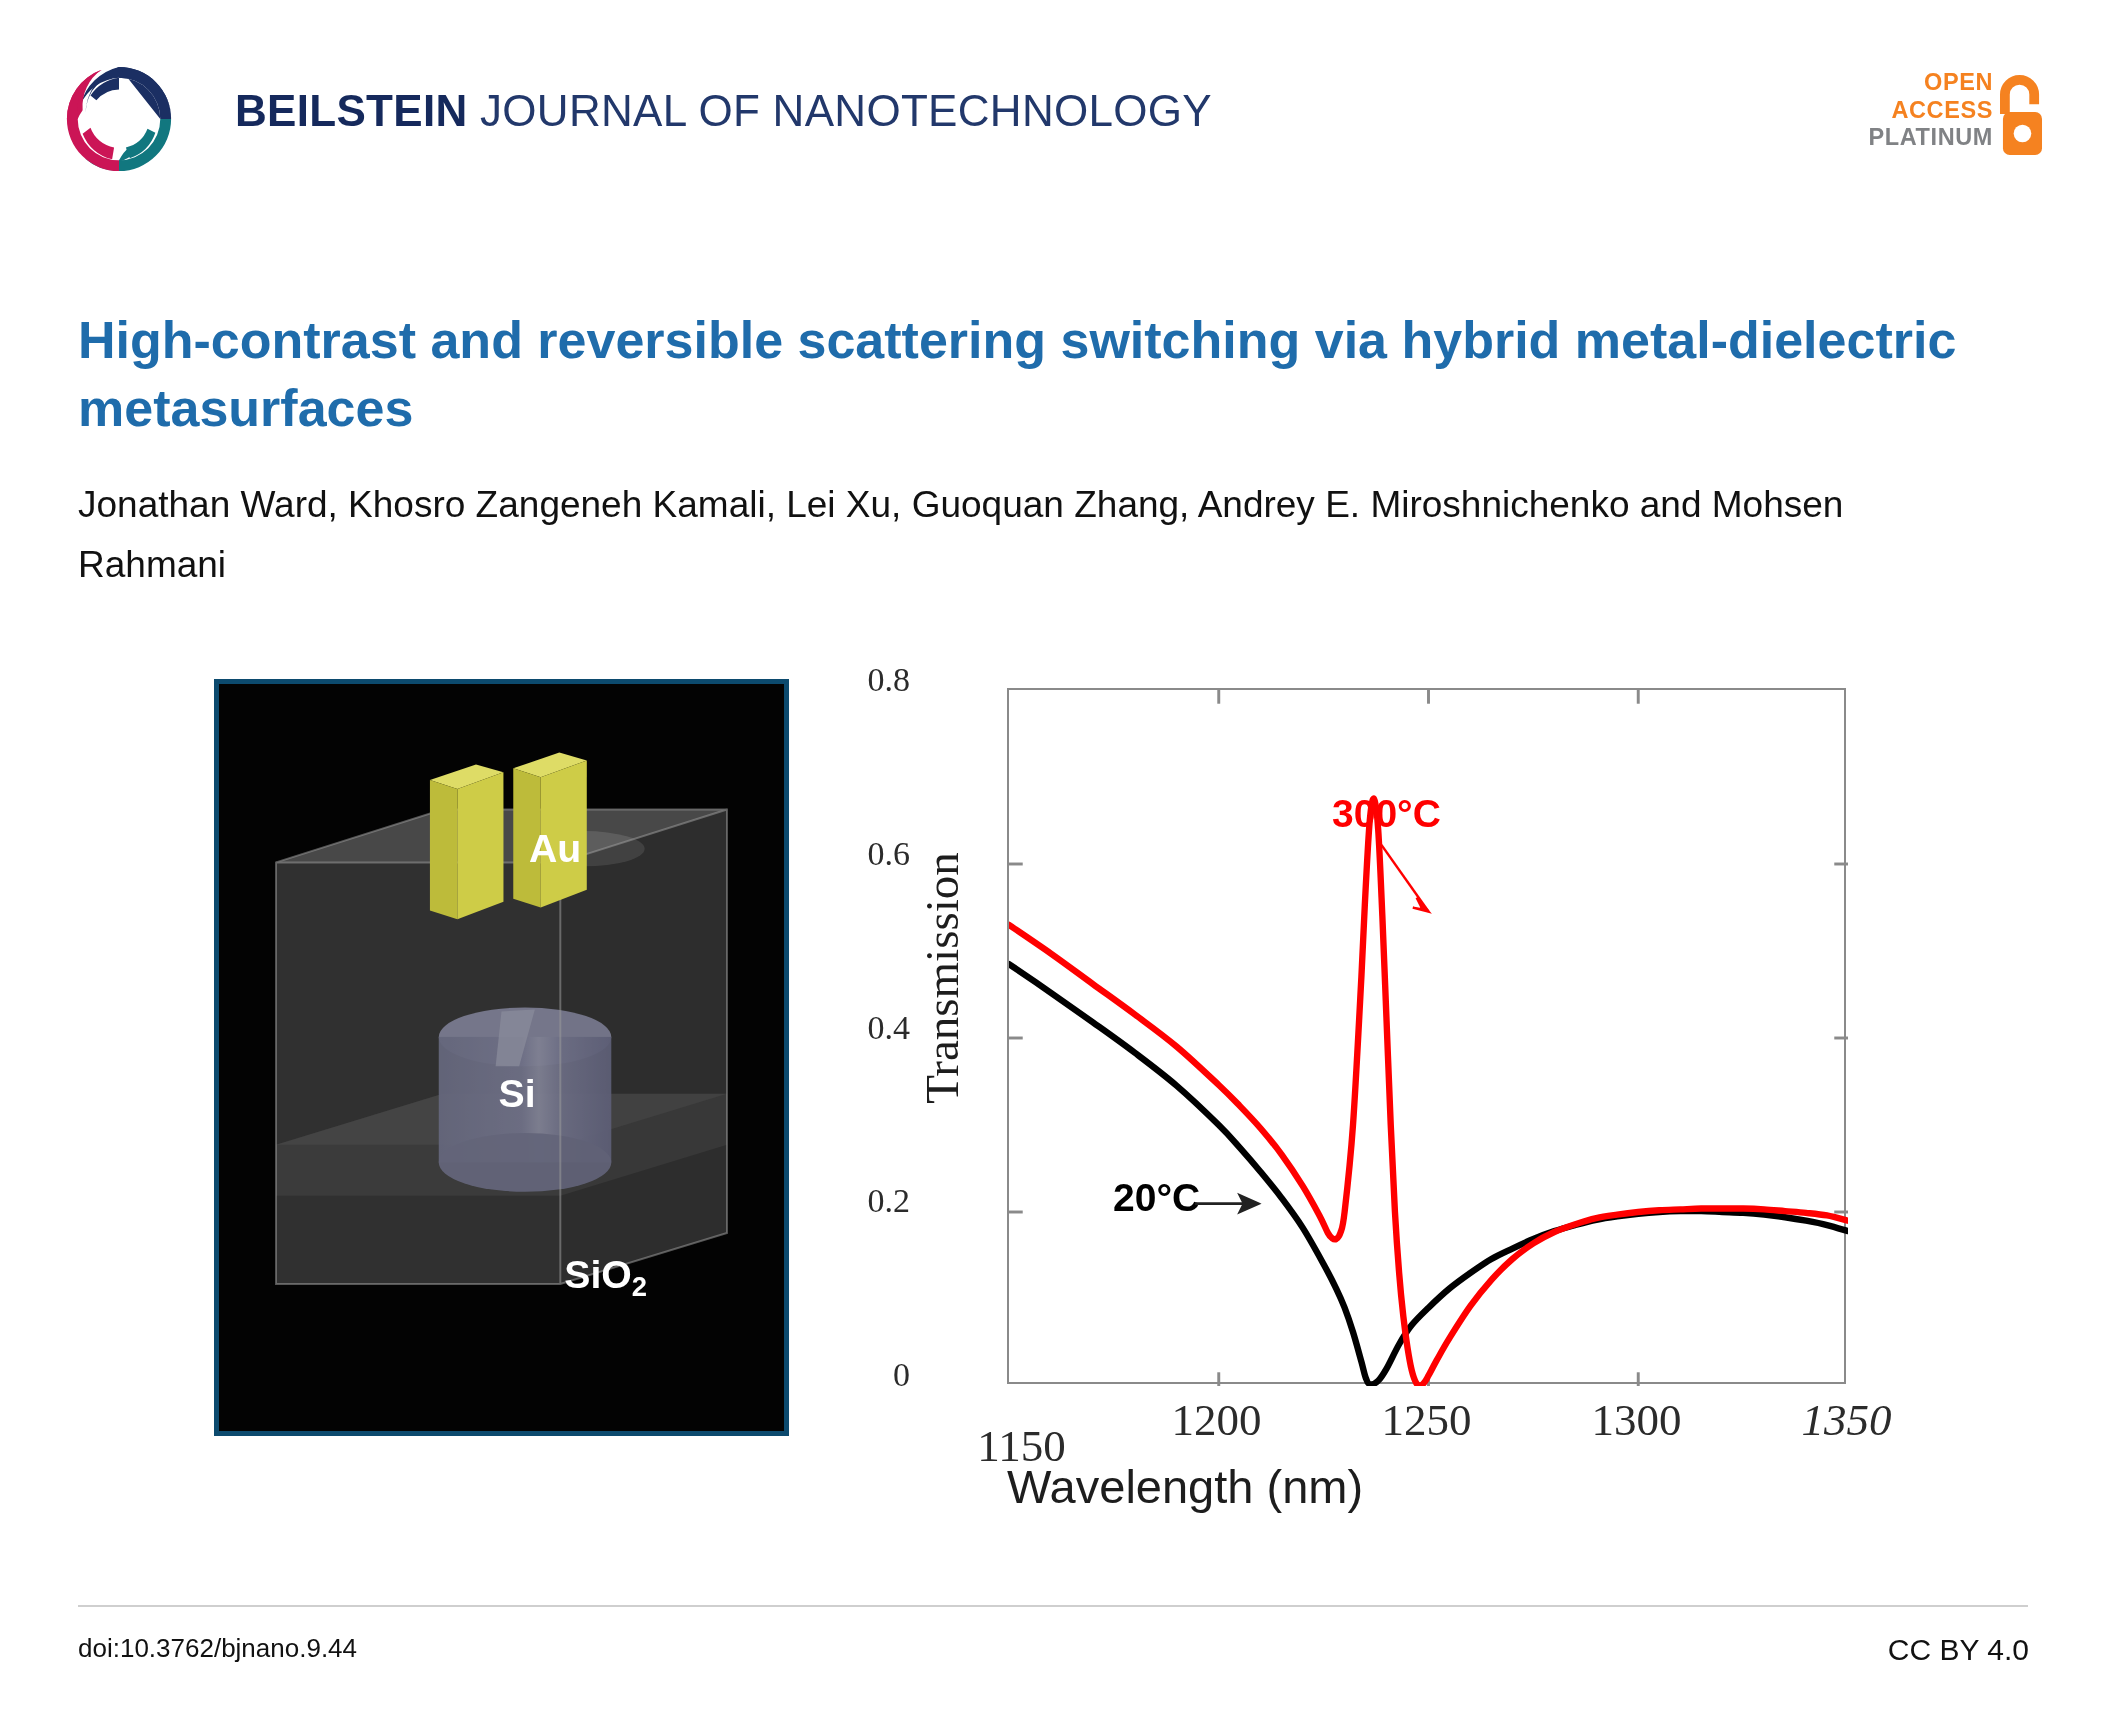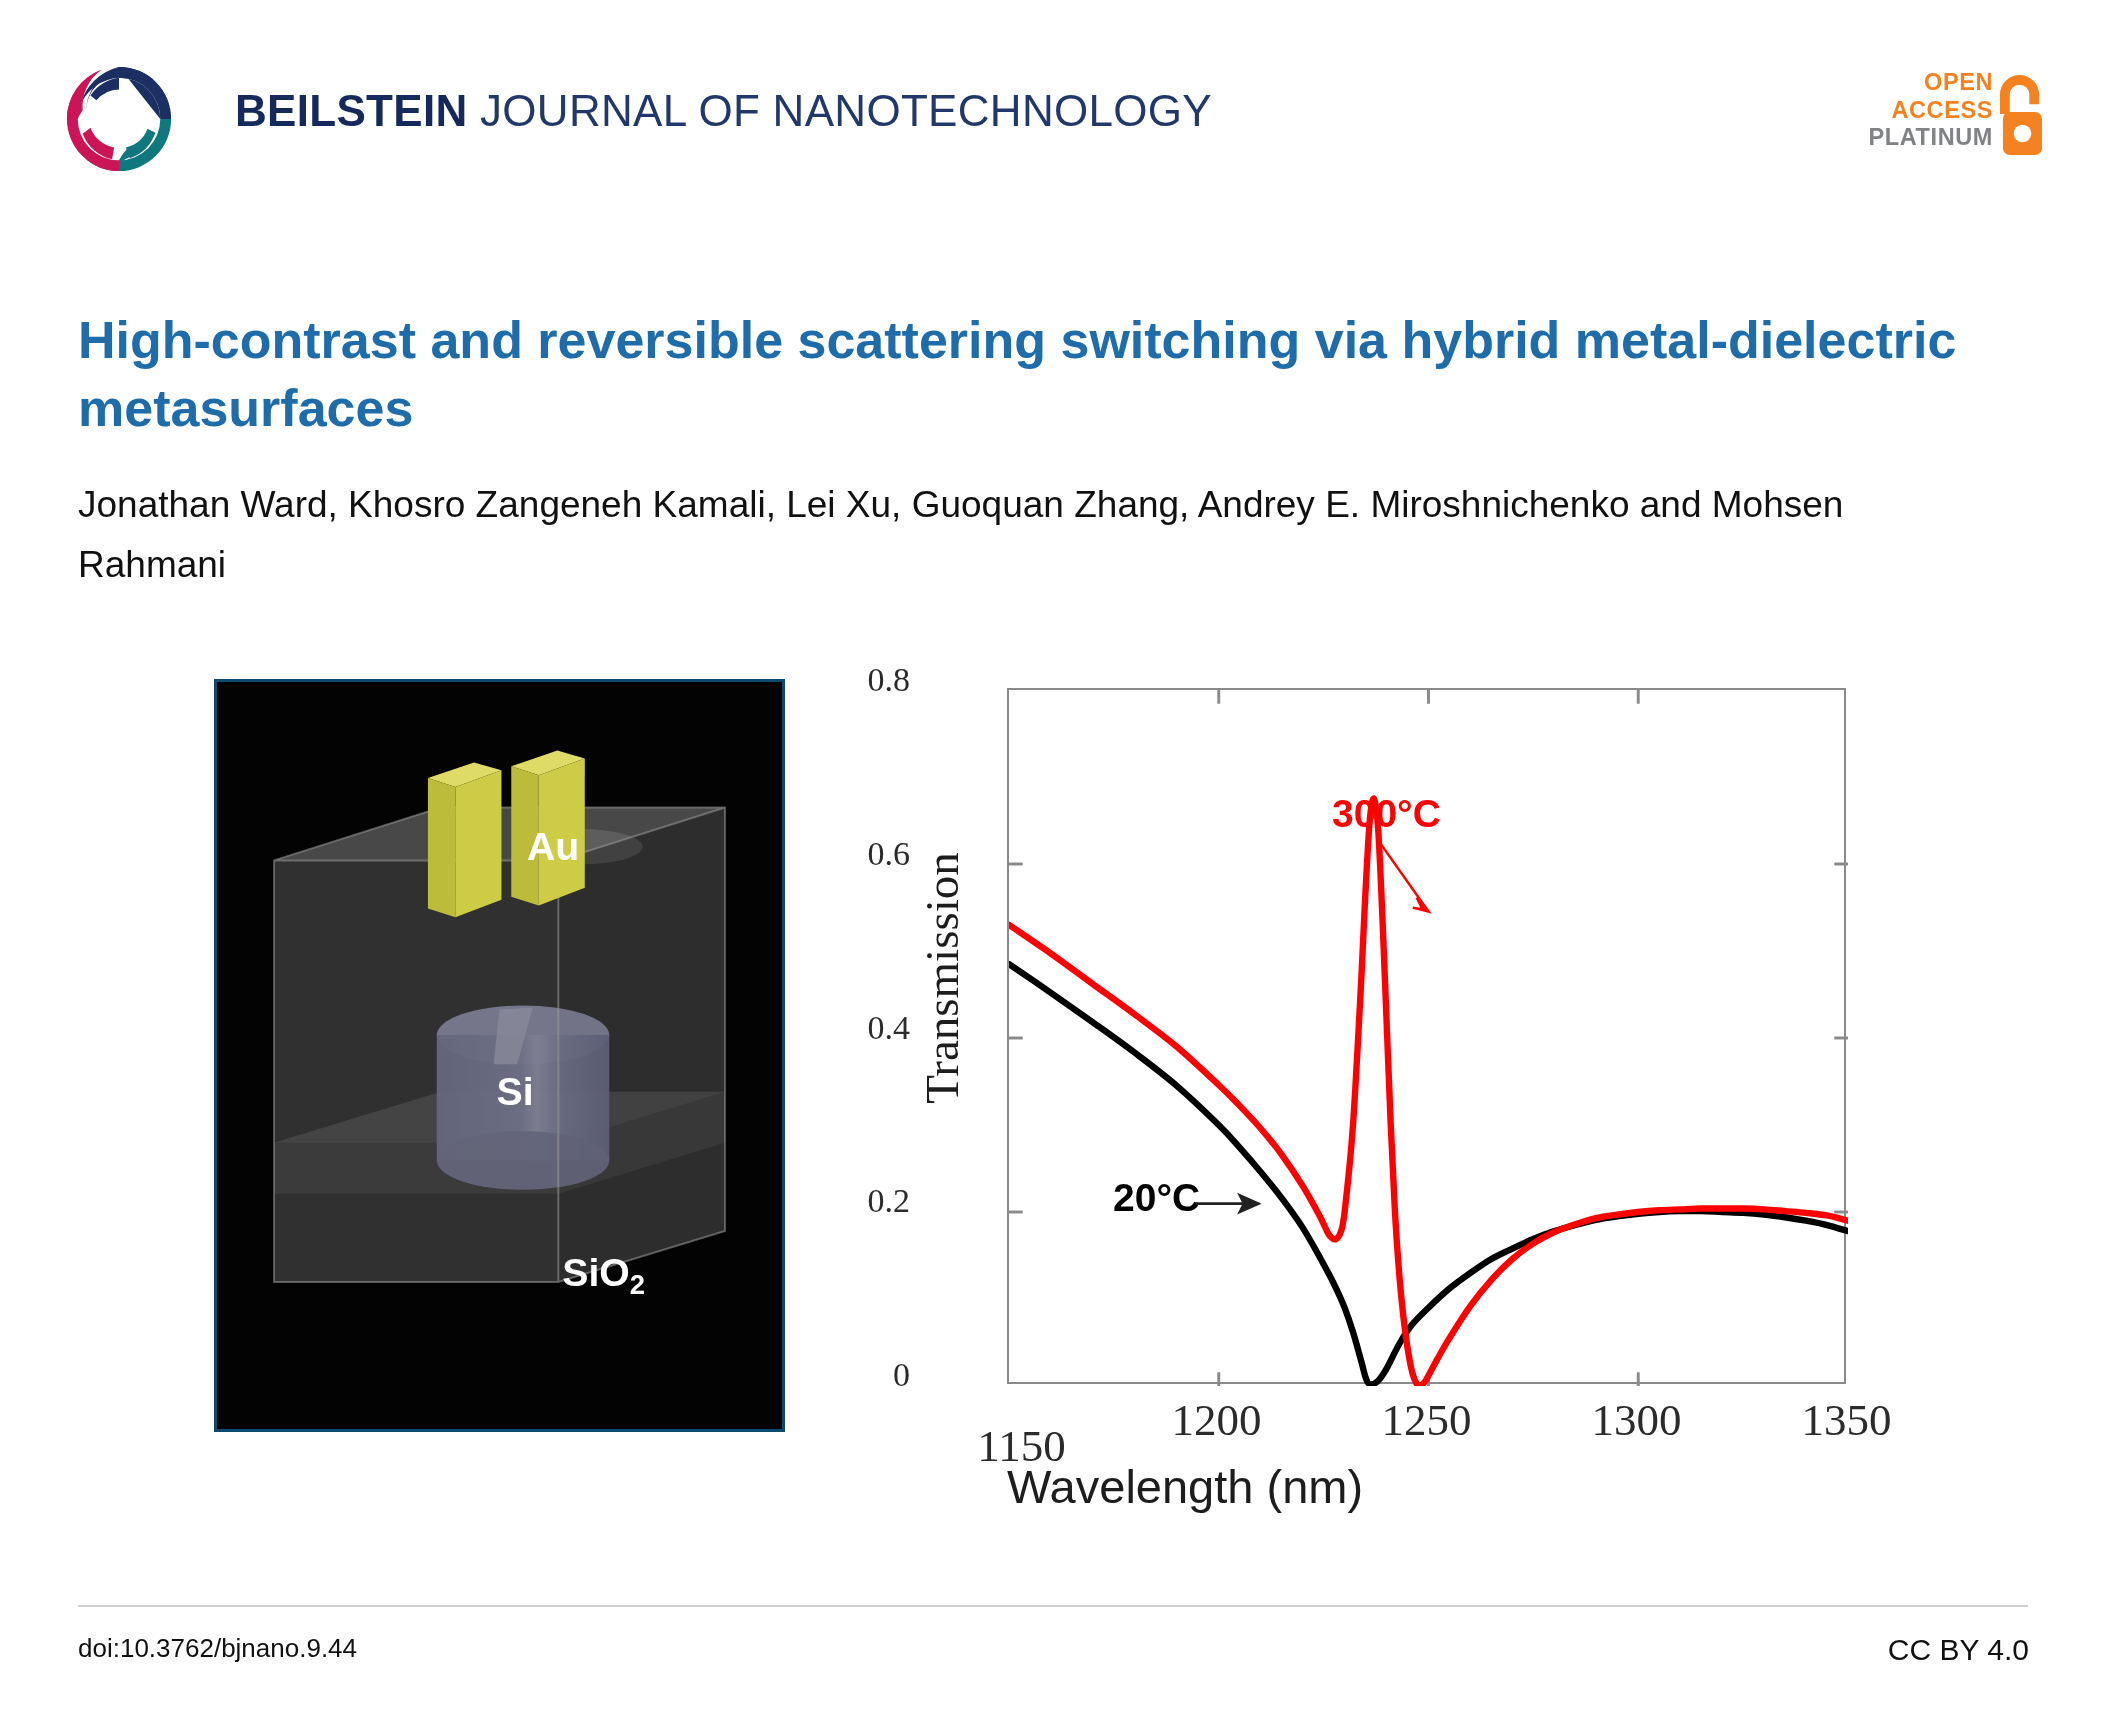--- a/index.html
+++ b/index.html
@@ -22,21 +22,21 @@
   .paper-title{position:absolute;left:78px;top:276px;width:1921px;
     font-size:52px;font-weight:bold;line-height:1.30;color:#1f6cab;margin-top:31px;}
   .authors{position:absolute;left:78px;top:475px;width:1921px;
     font-size:37px;line-height:1.62;color:#111111;}
 
   
   .figures{position:absolute;left:0;top:657px;width:2107px;height:843px;}
 
   
   .schem{position:absolute;left:214px;top:21.6px;width:565px;height:747px;
-    background:#030303;border:3px solid #0c4a6e;overflow:hidden;}
+    background:#030303;border:5px solid #0c4a6e;overflow:hidden;}
 
   
   .chart{position:absolute;left:863px;top:0px;width:1039px;height:843px;}
   .plot-frame{position:absolute;left:144px;top:31px;width:839px;height:696px;
     border:2.9px solid #8a8a8a;box-sizing:border-box;background:#fff;}
   .ylab-tick{position:absolute;right:992px;font-family:"Liberation Serif",serif;
     font-size:34px;color:#2b2b2b;white-space:nowrap;text-align:right;width:176px;}
   .xlab-tick{position:absolute;top:737px;font-family:"Liberation Serif",serif;
     font-size:45px;color:#2b2b2b;white-space:nowrap;text-align:center;width:157px;}
   .ytitle{position:absolute;left:-127px;top:294px;width:412px;
@@ -168,21 +168,21 @@
     <div class="ylab-tick" style="top:3.9px;">0.8</div>
     <div class="ylab-tick" style="top:178px;">0.6</div>
     <div class="ylab-tick" style="top:352px;">0.4</div>
     <div class="ylab-tick" style="top:525px;">0.2</div>
     <div class="ylab-tick" style="top:699px;">0</div>
 
     <div class="xlab-tick" style="left:80px;margin-top:26px;">1150</div>
     <div class="xlab-tick" style="left:275px;">1200</div>
     <div class="xlab-tick" style="left:485px;">1250</div>
     <div class="xlab-tick" style="left:695px;">1300</div>
-    <div class="xlab-tick" style="left:905px;">1350</div>
+    <div class="xlab-tick" style="left:905px;font-style:italic;">1350</div>
 
     <div class="ytitle">Transmission</div>
     <div class="xtitle">Wavelength (nm)</div>
 
     <div class="plot-frame">
       <svg id="plot-svg" viewBox="0 0 856 710" width="839" height="696" preserveAspectRatio="none">
         <g id="tick-marks">
             <line x1="214" y1="710" x2="214" y2="696" stroke="#8a8a8a" stroke-width="3"></line>
             <line x1="214" y1="0" x2="214" y2="14" stroke="#8a8a8a" stroke-width="3"></line>
             <line x1="428" y1="710" x2="428" y2="696" stroke="#8a8a8a" stroke-width="3"></line>

